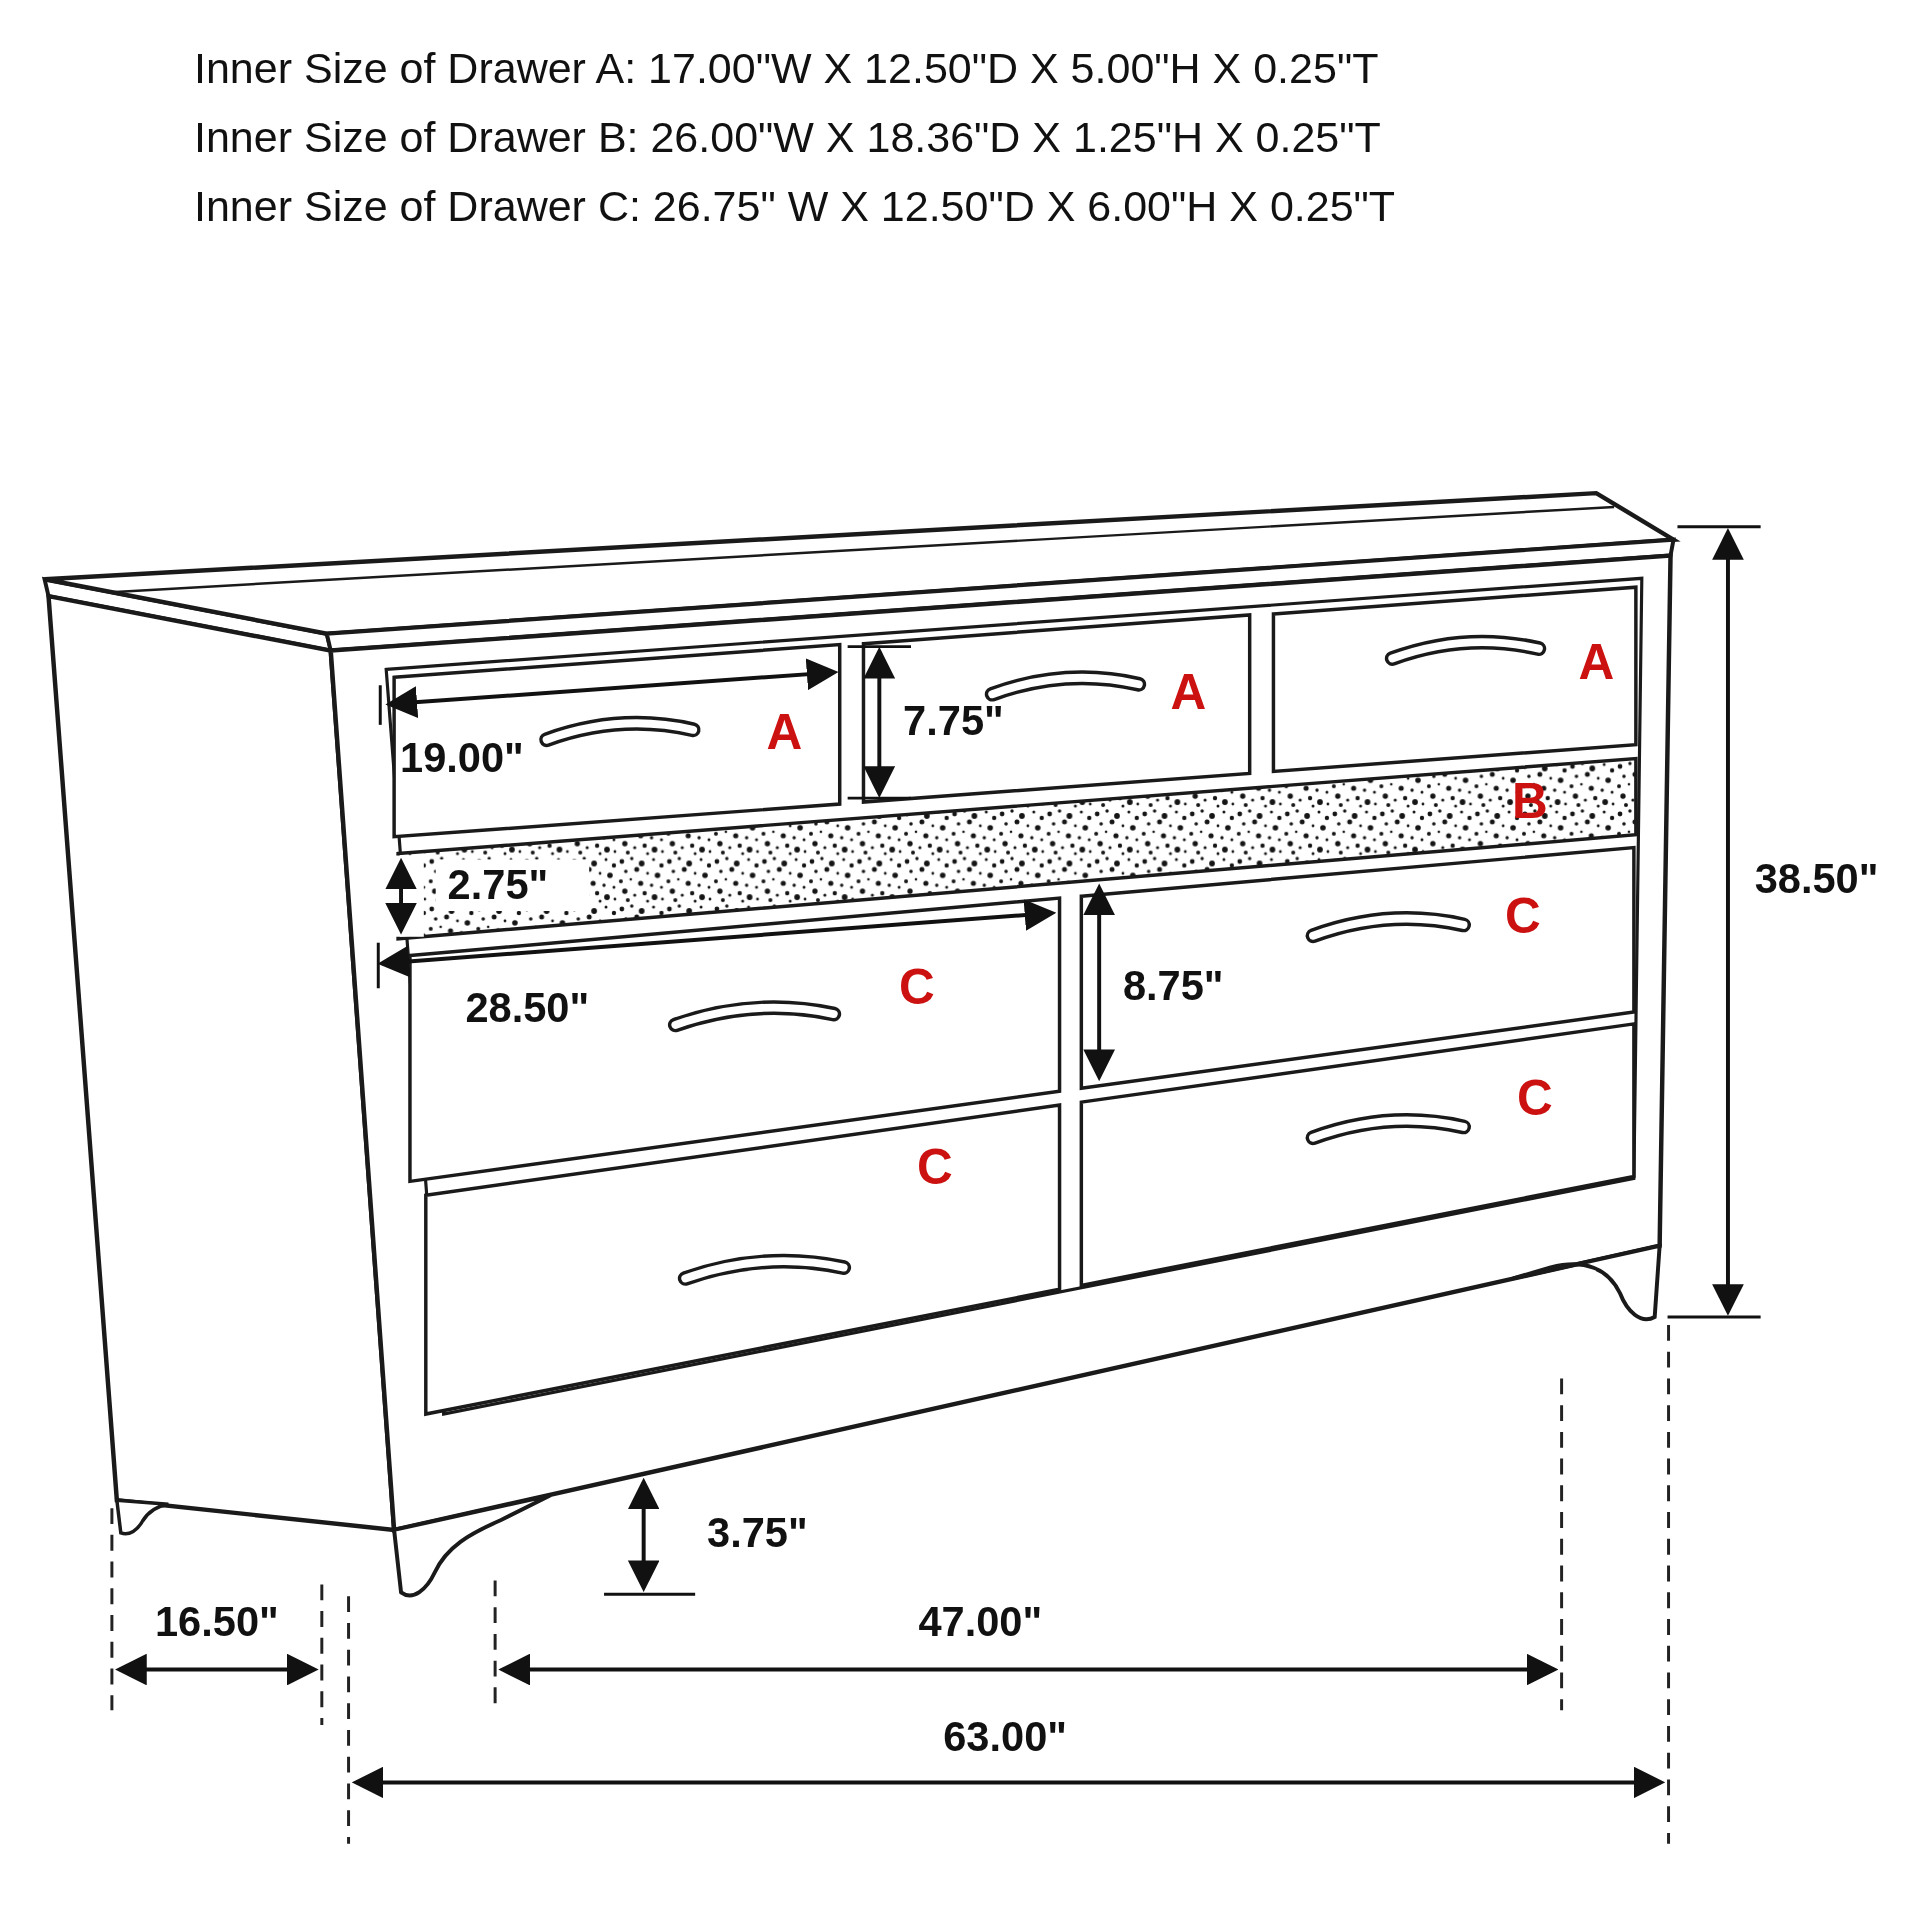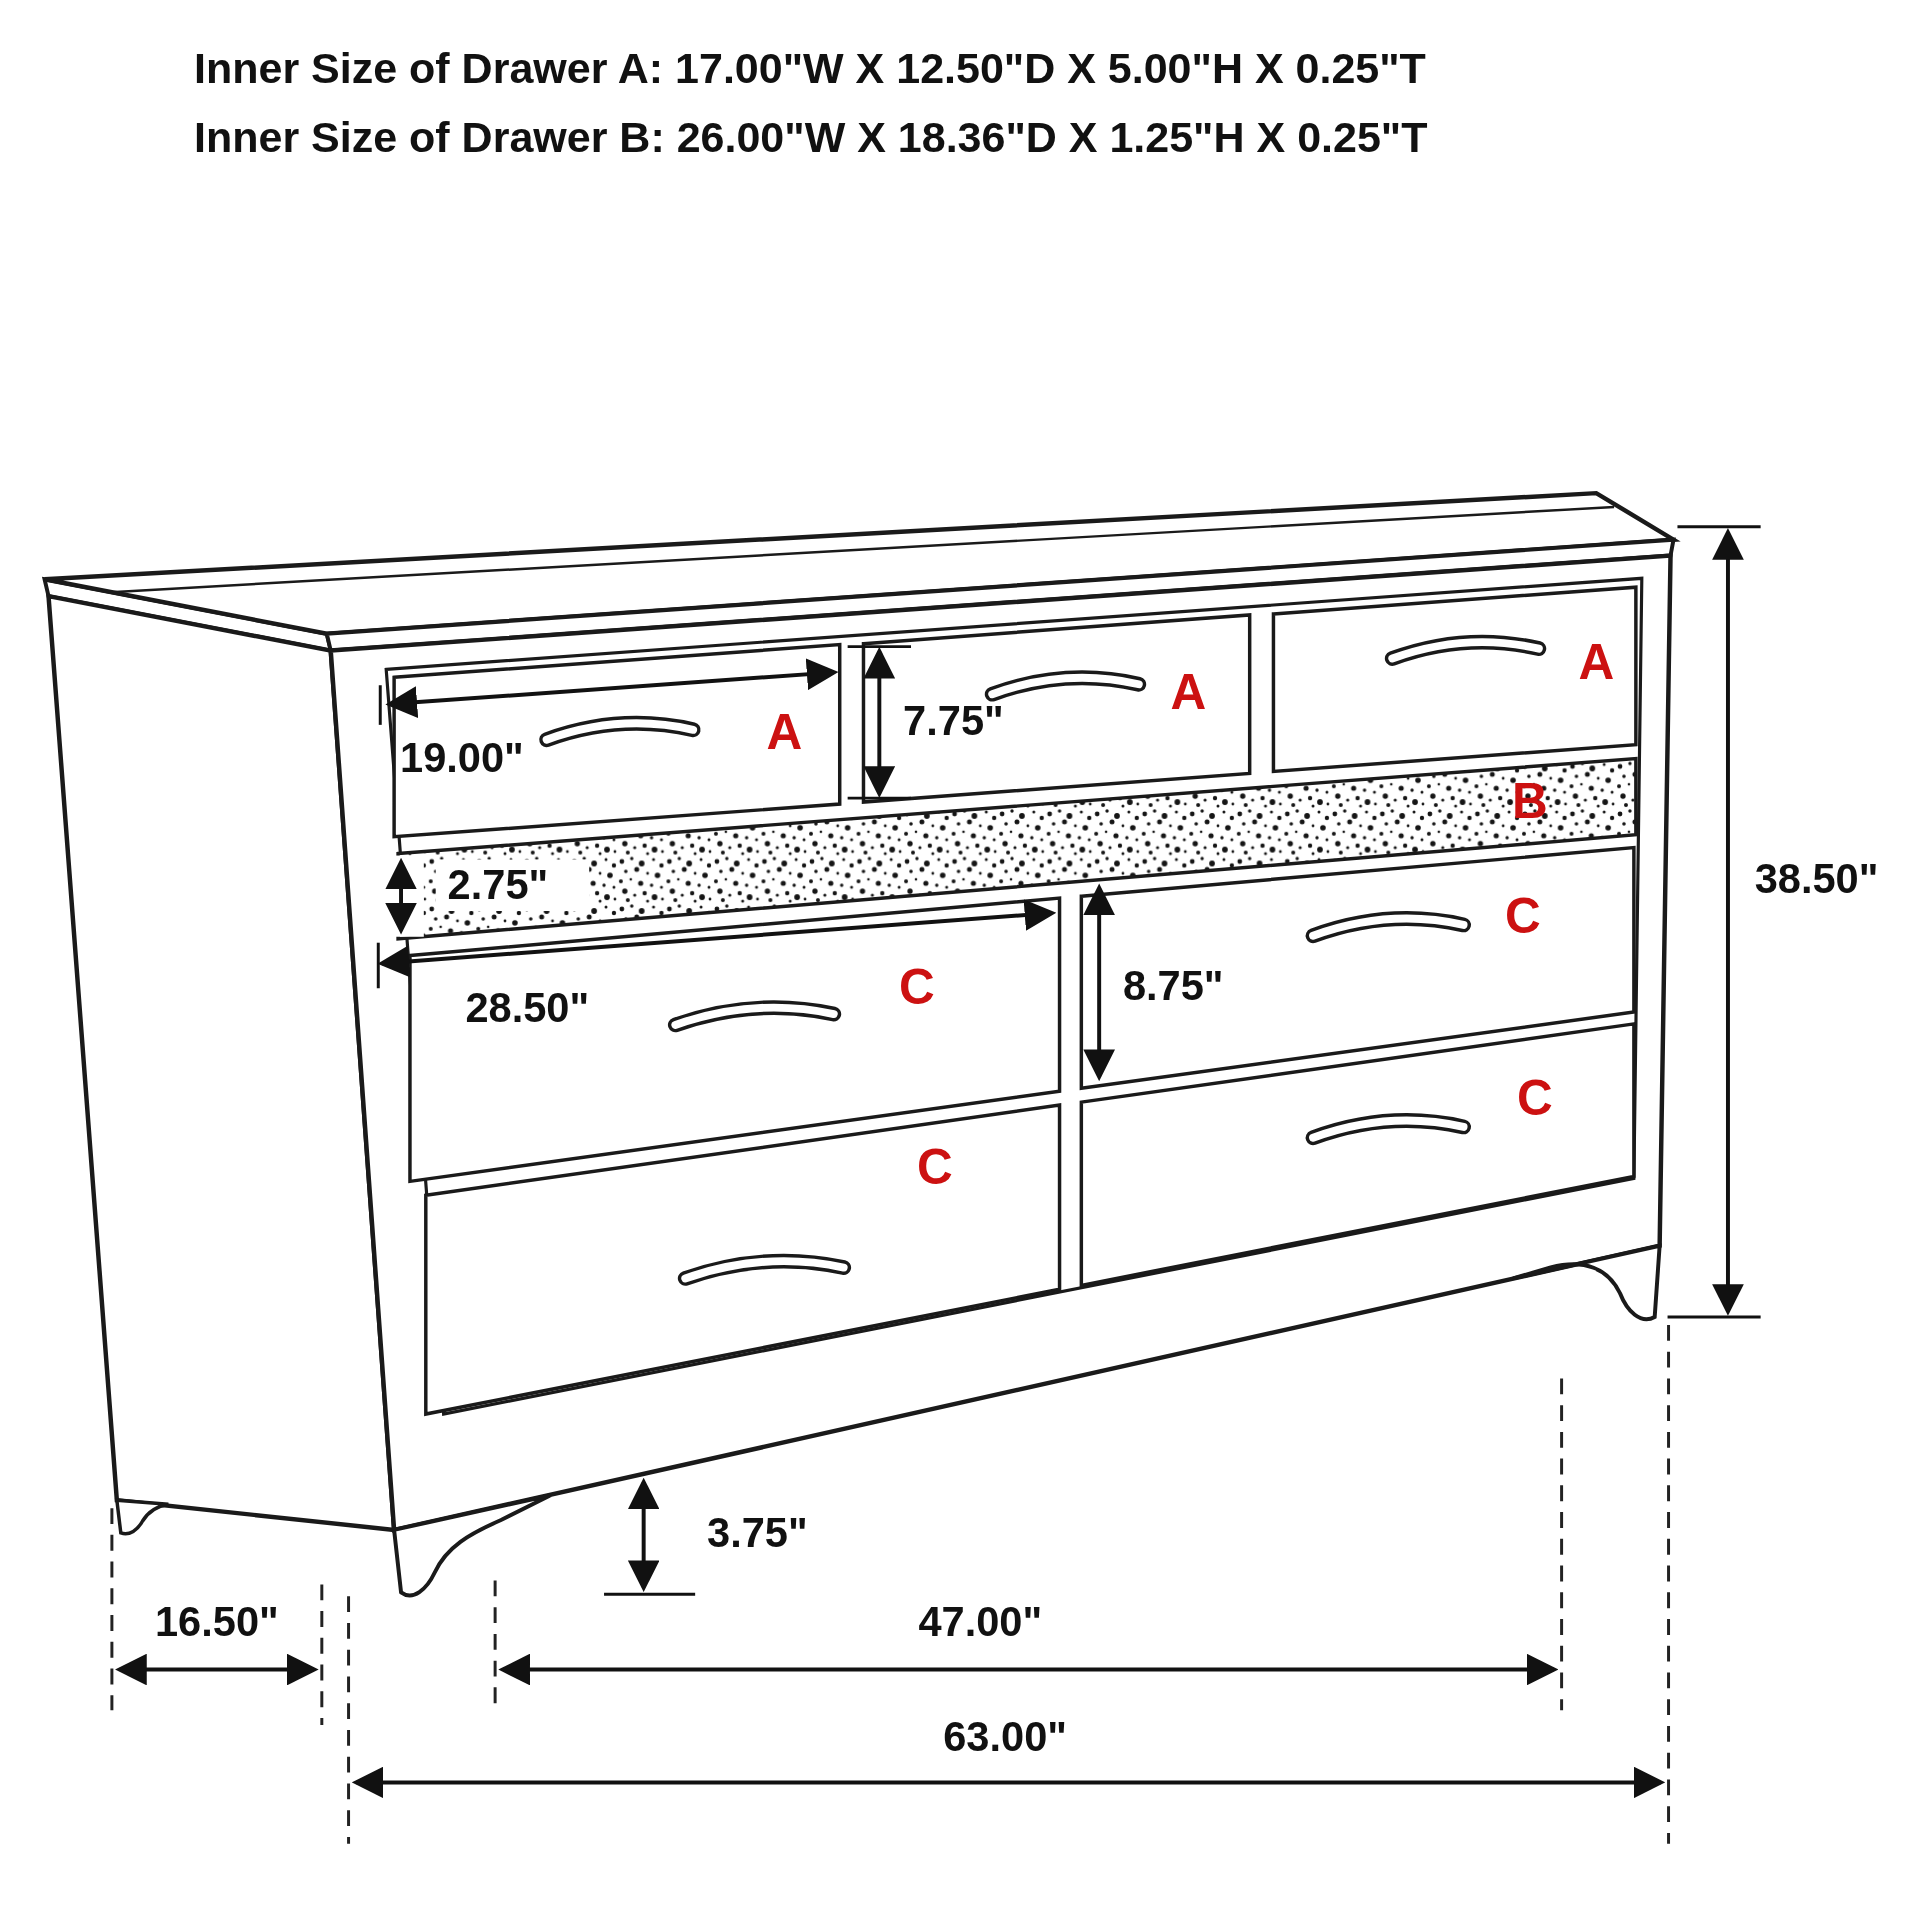--- a/index.html
+++ b/index.html
@@ -1,37 +1,38 @@
 <!DOCTYPE html>
 <html><head>
 <meta charset="utf-8">
 <style>
   html,body{margin:0;padding:0;background:#fff;}
   .canvas{position:relative;width:1927px;height:1927px;background:#fff;
           font-family:"Liberation Sans",sans-serif;overflow:hidden;}
-  .header{position:absolute;left:194px;top:34px;color:#111;font-weight:bold;
+  .header{position:absolute;left:194px;top:34px;color:#111;font-weight:normal;
           font-size:43px;line-height:69px;white-space:nowrap;}
   .header div{height:69px;}
   svg.diagram{position:absolute;left:0;top:0;width:1927px;height:1927px;}
   .dim{font-family:"Liberation Sans",sans-serif;font-size:42px;font-weight:bold;fill:#111;}
   .redlbl{font-family:"Liberation Sans",sans-serif;font-size:50px;font-weight:bold;}
   .ln{stroke:#1a1a1a;fill:none;}
   .shape{stroke:#1a1a1a;fill:#fff;}
   .dimln{stroke:#111;fill:none;stroke-width:4;}
   .tick{stroke:#111;fill:none;stroke-width:3;}
   .dash{stroke:#222;fill:none;stroke-width:3;stroke-dasharray:16 11;}
 </style>
 </head>
 <body>
 
 <div class="canvas">
 
   <div class="header">
     <div>Inner Size of Drawer A: 17.00"W X 12.50"D X 5.00"H X 0.25"T</div>
     <div>Inner Size of Drawer B: 26.00"W X 18.36"D X 1.25"H X 0.25"T</div>
+    <div>Inner Size of Drawer C: 26.75" W X 12.50"D X 6.00"H X 0.25"T</div>
   </div>
 
   <svg class="diagram" viewBox="0 0 1946 1946">
     <defs>
       <pattern id="speckle" width="48" height="48" patternUnits="userSpaceOnUse">
         <rect width="48" height="48" fill="#ffffff"></rect>
         <circle cx="4" cy="6" r="2.4" fill="#151515"></circle>
           <circle cx="14" cy="3" r="1.7" fill="#151515"></circle>
         <circle cx="24" cy="8" r="2.9" fill="#151515"></circle>
           <circle cx="36" cy="4" r="1.5" fill="#151515"></circle>

